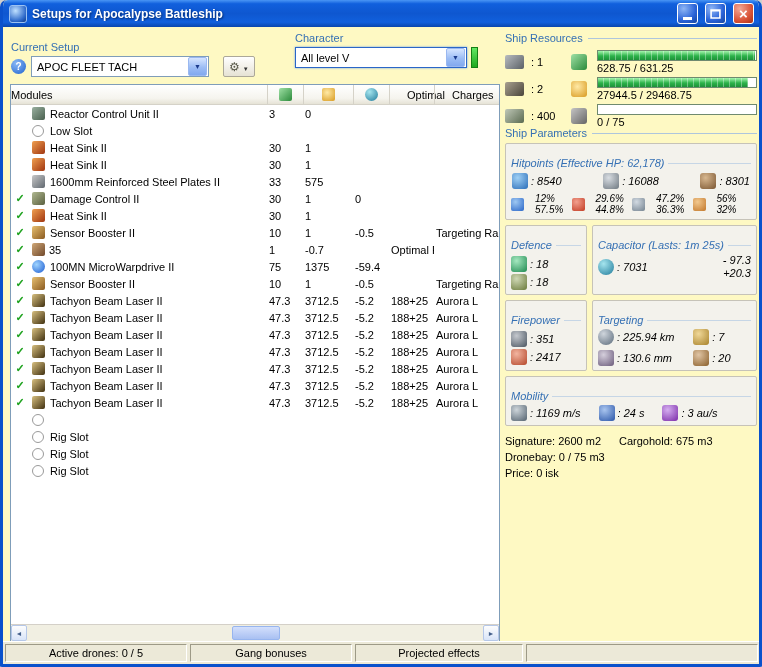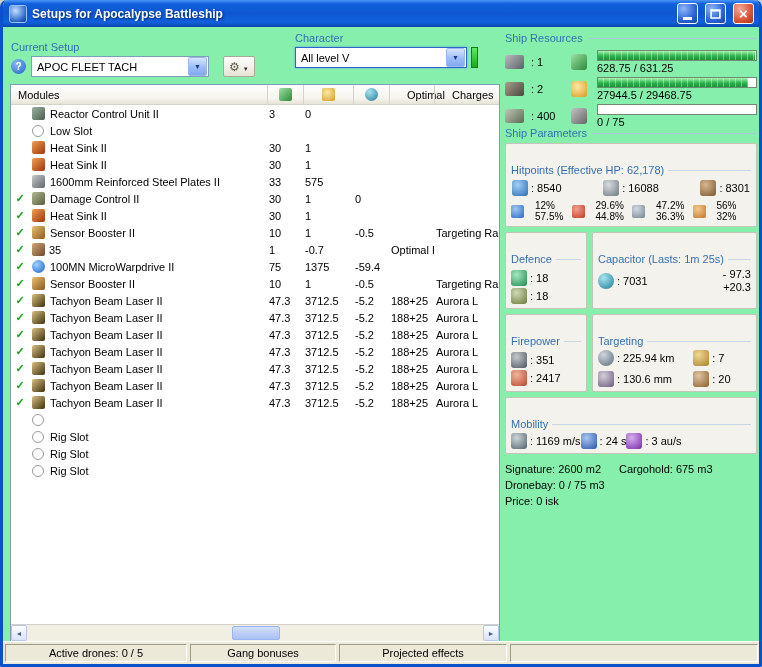--- a/index.html
+++ b/index.html
@@ -1,16 +1,16 @@
 <!DOCTYPE html>
 <html><head>
 <meta charset="utf-8">
 <style>
   html,body{margin:0;padding:0;background:#cfcfcf;}
-  .window{position:relative;width:762px;height:667px;box-sizing:border-box;background:#86efac;
+  .window{position:relative;width:762px;height:667px;box-sizing:border-box;background:#fef9c3;
     border:3px solid #0a51cc;border-top:0;border-radius:7px 7px 2px 2px;
     font-family:"Liberation Sans",sans-serif;font-size:11px;color:#000;overflow:hidden;}
   
   .titlebar{height:27px;display:flex;align-items:center;gap:5px;padding:0 5px 0 6px;
     background:linear-gradient(180deg,#4a96f5 0%,#1160dd 14%,#0e57d0 50%,#1160dd 82%,#0a46ad 100%);
     border-radius:5px 5px 0 0;}
   .title-icon{width:16px;height:16px;border-radius:3px;flex:none;
     background:radial-gradient(circle at 35% 30%,#bfe0ff,#2a66c8 70%,#123a80);border:1px solid #9cc2f2;}
   .title-text{flex:1;color:#fff;font-weight:bold;font-size:12px;text-shadow:1px 1px 2px #002a70;
     white-space:nowrap;overflow:hidden;}
@@ -63,21 +63,21 @@
   .launcher-slots-icon{background:linear-gradient(135deg,#a8a090,#4a453a);}
   .calibration-icon{background:linear-gradient(135deg,#c0c8b8,#5a6a50);}
   .cpu-icon{background:linear-gradient(135deg,#9fe0a5,#2a8a3a);}
   .powergrid-icon{background:radial-gradient(circle at 40% 35%,#ffe9a5,#d89a1f);}
   .dronebay-icon{background:linear-gradient(135deg,#c5c5c5,#656565);}
   
   .modules-panel{position:absolute;left:7px;top:57px;width:490px;height:558px;
     border:1px solid #7f9db9;background:#fff;display:flex;flex-direction:column;box-sizing:border-box;}
   .mod-header{display:grid;grid-template-columns:18px 18px 220px 36px 50px 36px 45px 1fr;height:19px;flex:none;
     background:linear-gradient(180deg,#fff,#f5f4ee 70%,#e6e3d6);border-bottom:1px solid #d5d2c8;align-items:center;}
-  .h-name{grid-column:1/4;padding-left:7px;}
+  .h-name{grid-column:1/4;}
   .h-cell{height:100%;display:flex;align-items:center;justify-content:center;border-left:1px solid #d5d2c8;}
   .h-text{height:100%;display:flex;align-items:center;border-left:1px solid #d5d2c8;padding-left:17px;}
   .mod-rows{flex:1;overflow:hidden;background:#fff;}
   .mod-row{display:grid;grid-template-columns:18px 18px 220px 36px 50px 36px 45px 1fr;height:17px;align-items:center;}
   .mod-row .chk{color:#1fa31f;font-weight:bold;text-align:center;}
   .mod-row .iconcell{display:flex;justify-content:center;}
   .mod-icon{width:13px;height:13px;border-radius:2px;}
   .mod-row .c-name{white-space:nowrap;overflow:hidden;padding-left:3px;}
   .mod-row .num{white-space:nowrap;overflow:hidden;padding-left:2px;}
   .reactor-control-icon{background:linear-gradient(135deg,#9ab0a0,#49604f);}
@@ -93,39 +93,39 @@
   .hscroll{height:16px;flex:none;background:#f1efe2;display:flex;border-top:1px solid #d4d0c8;}
   .sb-btn{width:16px;height:100%;box-sizing:border-box;border:1px solid #b5c7e8;border-radius:2px;
     background:linear-gradient(180deg,#fdfdfd,#d8e4f8);color:#44608c;display:flex;align-items:center;justify-content:center;}
   .sb-left::before{content:"◄";font-size:7px;}
   .sb-right::before{content:"►";font-size:7px;}
   .sb-track{flex:1;position:relative;}
   .sb-thumb{position:absolute;left:45%;top:1px;bottom:1px;width:48px;border-radius:2px;
     border:1px solid #97b5ef;background:linear-gradient(180deg,#d3dffc,#a9c0f2);box-sizing:border-box;}
   
   .params-section{position:absolute;left:502px;top:100px;width:252px;}
-  .pbox{border:1px solid #c6c3b8;border-radius:2px;background:#f3f2ec;padding:20px 5px 4px;box-sizing:border-box;}
+  .pbox{border:1px solid #c6c3b8;border-radius:2px;background:#f3f2ec;padding:13px 5px 4px;box-sizing:border-box;font-style:italic;}
   .pbox-header{display:flex;align-items:center;gap:4px;color:#3570b4;margin-bottom:3px;white-space:nowrap;}
   .pbox-header::after{content:"";flex:1;height:1px;background:#c6d6e6;min-width:4px;}
   .hp-row{display:flex;justify-content:space-between;align-items:center;padding:1px 1px;}
   .stat{display:flex;align-items:center;gap:3px;white-space:nowrap;}
   .resists{display:grid;grid-template-columns:repeat(4,1fr);gap:2px;margin-top:3px;}
   .resist-cell{display:flex;align-items:center;gap:11px;}
   .resist-vals{font-size:10px;line-height:11px;}
   .em-resist-icon{background:radial-gradient(circle at 35% 30%,#9ec8f2,#2a66c8);}
   .thermal-resist-icon{background:radial-gradient(circle at 35% 30%,#f2a08e,#c23a22);}
   .kinetic-resist-icon{background:radial-gradient(circle at 35% 30%,#d2dae2,#73828f);}
   .explosive-resist-icon{background:radial-gradient(circle at 35% 30%,#f2c88e,#c2772a);}
   .pbox-row{display:flex;gap:5px;margin-top:5px;}
   .defence-box{width:82px;flex:none;display:flex;flex-direction:column;gap:2px;}
   .wide-box{flex:1;}
   .cap-content{display:flex;justify-content:space-between;align-items:center;}
   .cap-deltas{text-align:right;line-height:13px;}
   .tgt-grid{display:grid;grid-template-columns:1.65fr 1fr;row-gap:5px;}
-  .mob-row{display:flex;gap:0;align-items:center;}
+  .mob-row{display:flex;gap:18px;align-items:center;}
   .i-shield{background:radial-gradient(circle at 35% 30%,#9fd0f5,#2a6db8);}
   .i-armor{background:radial-gradient(circle at 35% 30%,#d8dde2,#6e7880);}
   .i-struct{background:radial-gradient(circle at 35% 30%,#d8b890,#7a5530);}
   .i-shieldrec{background:radial-gradient(circle at 35% 30%,#a5e8c0,#1f8a50);}
   .i-armorrep{background:radial-gradient(circle at 35% 30%,#cfd8b5,#6a7a3a);}
   .i-cap{background:radial-gradient(circle at 35% 30%,#a5e5ee,#1f7a9a);border-radius:50%;}
   .i-volley{background:radial-gradient(circle at 35% 30%,#c5c9ce,#4a5560);}
   .i-dps{background:radial-gradient(circle at 35% 30%,#f2b5a0,#b5472a);}
   .i-range{background:radial-gradient(circle at 35% 30%,#cfd5dc,#5a6a7a);border-radius:50%;}
   .i-maxtgt{background:radial-gradient(circle at 35% 30%,#f0d898,#a8822a);}
@@ -133,21 +133,21 @@
   .i-sensor{background:radial-gradient(circle at 35% 30%,#e0c5a5,#8a5f2a);}
   .i-speed{background:radial-gradient(circle at 35% 30%,#cdd5da,#52616e);}
   .i-align{background:radial-gradient(circle at 35% 30%,#a9c5ef,#2a55a8);}
   .i-warp{background:radial-gradient(circle at 35% 30%,#d5aef0,#7a2aa8);}
   .summary{margin-top:7px;line-height:16px;}
   .summary .line1{display:flex;gap:18px;}
   
   .statusbar{position:absolute;left:0;right:0;bottom:0;height:22px;background:#ece9d8;border-top:1px solid #fff;display:flex;}
   .sb-panel{border:1px solid;border-color:#9d9a87 #fff #fff #9d9a87;margin:2px 1px 2px 2px;
     display:flex;align-items:center;justify-content:center;box-sizing:border-box;}
-  .p1{width:182px;}.p2{width:146px;}.p3{width:168px;}.p4{flex:1;}
+  .p1{width:182px;}.p2{width:162px;}.p3{width:168px;}.p4{flex:1;}
 </style>
 </head>
 <body>
 
 <div class="window">
   <div class="titlebar">
     <span class="title-icon"></span>
     <span class="title-text">Setups for Apocalypse Battleship</span>
     <span class="win-btn btn-blue">
         <span class="glyph-min"></span>

